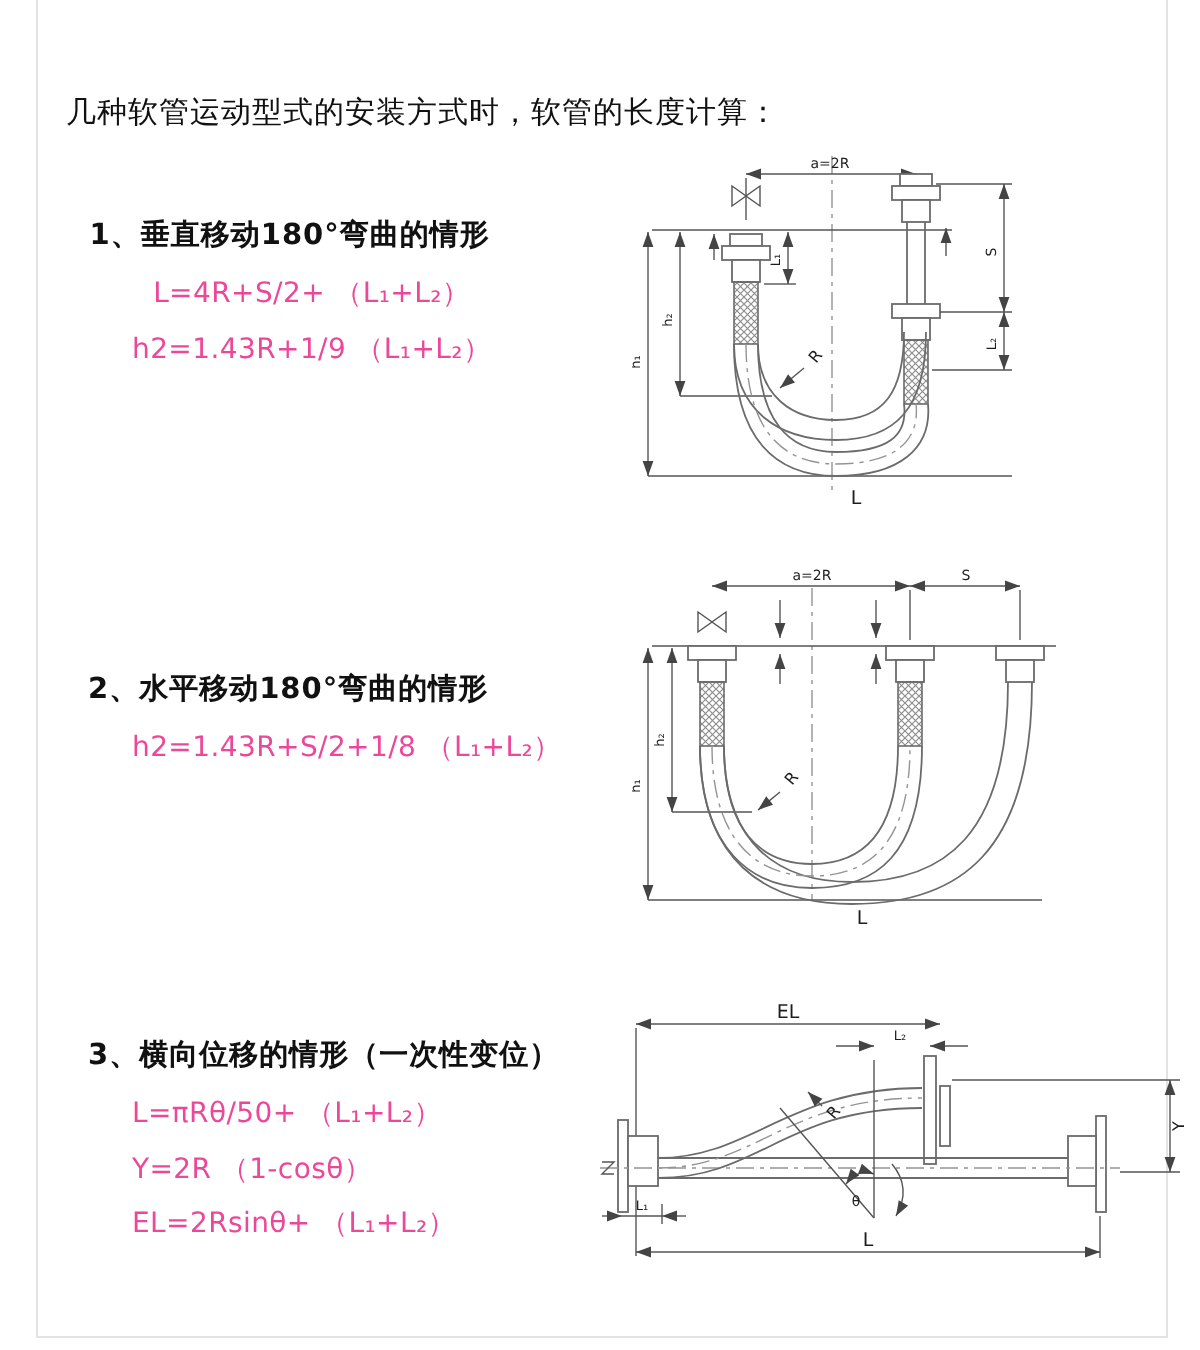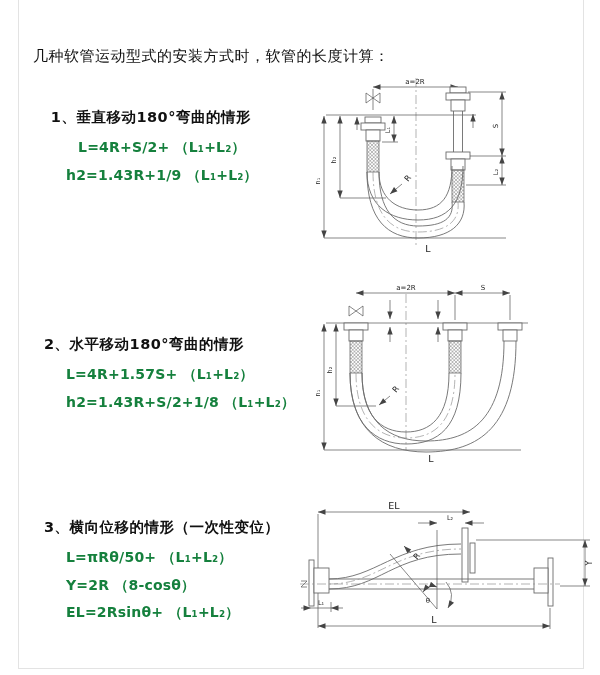--- a/index.html
+++ b/index.html
@@ -13,22 +13,22 @@
     pointer-events:none;
   }
   .title {
     position:absolute; left:33px; top:20px;
     font-size:15px; font-weight:400; letter-spacing:0.5px; white-space:nowrap;margin-top:27px;
   }
   .sec { position:absolute; left:44px; }
   .sec1 { top:108px;text-align:center; } .sec2 { top:303px;margin-top:32px; } .sec3 { top:518px; }
   .sec-heading { font-size:14.5px; font-weight:700; letter-spacing:0.5px; margin:0 0 7px 0; white-space:nowrap; }
   .formula {
-    margin:0 0 0 22px; font-size:14px; font-weight:700; letter-spacing:0.2px;
-    line-height:27.5px; white-space:nowrap; color:#15803d;
+    margin:0 0 0 22px; font-size:14px; font-weight:400; letter-spacing:0.2px;
+    line-height:27.5px; white-space:nowrap; color:#ec4899;
   }
   .diag { position:absolute; }
   .d1 { left:316px; top:68px; }
   .d2 { left:316px; top:278px; }
   .d3 { left:298px; top:496px; }
   .ln  { stroke:#6b6b6b; stroke-width:0.9; fill:none; }
   .fit { stroke:#6b6b6b; stroke-width:0.9; fill:#ffffff; }
   .hat { stroke:#6b6b6b; stroke-width:0.8; }
   .dim { stroke:#555555; stroke-width:0.7; fill:none; }
   .cl  { stroke:#949494; stroke-width:0.7; fill:none; stroke-dasharray:9 3 2 3; }
@@ -44,28 +44,27 @@
   <div class="title">几种软管运动型式的安装方式时，软管的长度计算：</div>
 
   <section class="sec sec1">
     <div class="sec-heading">1、垂直移动180°弯曲的情形</div>
     <div class="formula">L=4R+S/2+ （L₁+L₂）</div>
     <div class="formula">h2=1.43R+1/9 （L₁+L₂）</div>
   </section>
 
   <section class="sec sec2">
     <div class="sec-heading">2、水平移动180°弯曲的情形</div>
-    <div class="formula">L=4R+1.57S+ （L₁+L₂）</div>
     <div class="formula">h2=1.43R+S/2+1/8 （L₁+L₂）</div>
   </section>
 
   <section class="sec sec3">
     <div class="sec-heading">3、横向位移的情形（一次性变位）</div>
     <div class="formula">L=πRθ/50+ （L₁+L₂）</div>
-    <div class="formula">Y=2R （8-cosθ）</div>
+    <div class="formula">Y=2R （1-cosθ）</div>
     <div class="formula">EL=2Rsinθ+ （L₁+L₂）</div>
   </section>
 
   <svg class="diag d1" width="278" height="192" viewBox="0 0 278 192">
     <defs>
       <marker id="d1ae" markerWidth="9" markerHeight="7" refX="8" refY="3" orient="auto" markerUnits="userSpaceOnUse">
         <path d="M0.5,0.3 L8,3 L0.5,5.7 Z" fill="#444"></path>
       </marker>
       <marker id="d1as" markerWidth="9" markerHeight="7" refX="0.5" refY="3" orient="auto" markerUnits="userSpaceOnUse">
         <path d="M8,0.3 L0.5,3 L8,5.7 Z" fill="#444"></path>

